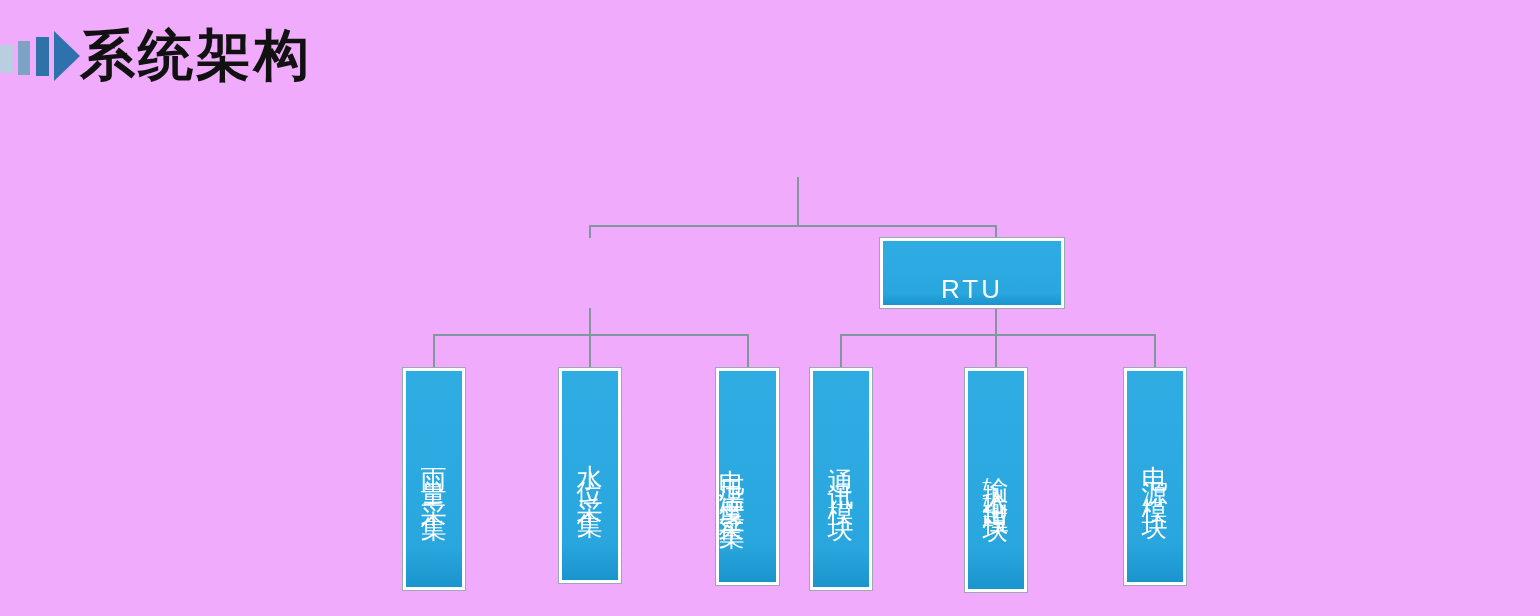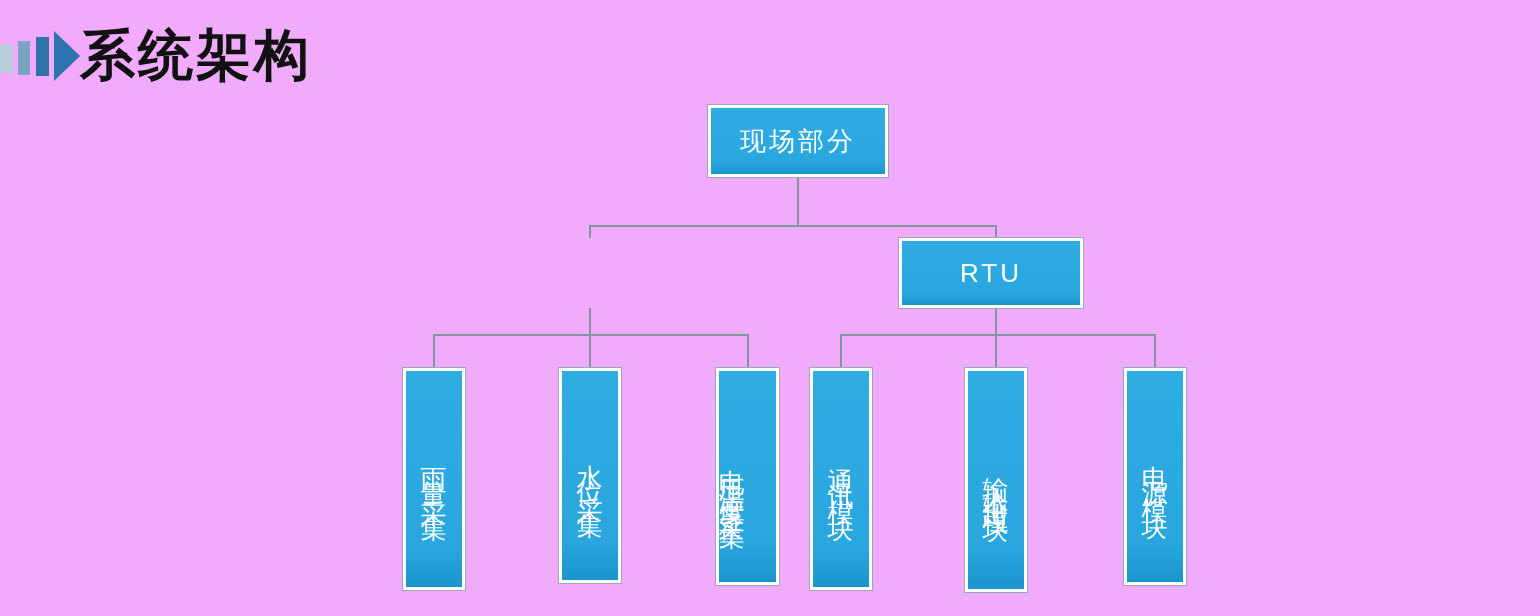--- a/index.html
+++ b/index.html
@@ -111,25 +111,22 @@
   <div class="line" style="left:589px; top:308px; width:2px; height:60px;"></div>
   <div class="line" style="left:433px; top:334px; width:316px; height:2px;"></div>
   <div class="line" style="left:433px; top:334px; width:2px; height:34px;"></div>
   <div class="line" style="left:747px; top:334px; width:2px; height:34px;"></div>
 
   <div class="line" style="left:995px; top:308px; width:2px; height:60px;"></div>
   <div class="line" style="left:840px; top:334px; width:316px; height:2px;"></div>
   <div class="line" style="left:840px; top:334px; width:2px; height:34px;"></div>
   <div class="line" style="left:1154px; top:334px; width:2px; height:34px;"></div>
 
-  <div class="node h" style="left:708px; top:105px; width:180px; height:72px;">
-    <span>现场部分</span>
-  </div>
 
-  <div class="node h node-rtu" style="left:899px; top:238px; width:184px; height:70px;">
+  <div class="node h node-rtu" style="left:880px; top:238px; width:184px; height:70px;align-items:flex-end;">
     <span>RTU</span>
   </div>
 
   <div class="node v" style="left:403px; top:368px; width:62px; height:222px;">
     <span>雨量采集</span>
   </div>
   <div class="node v" style="left:559px; top:368px; width:62px; height:215px;">
     <span>水位采集</span>
   </div>
   <div class="node v chars7" style="left:716px; top:368px; width:63px; height:217px;">

